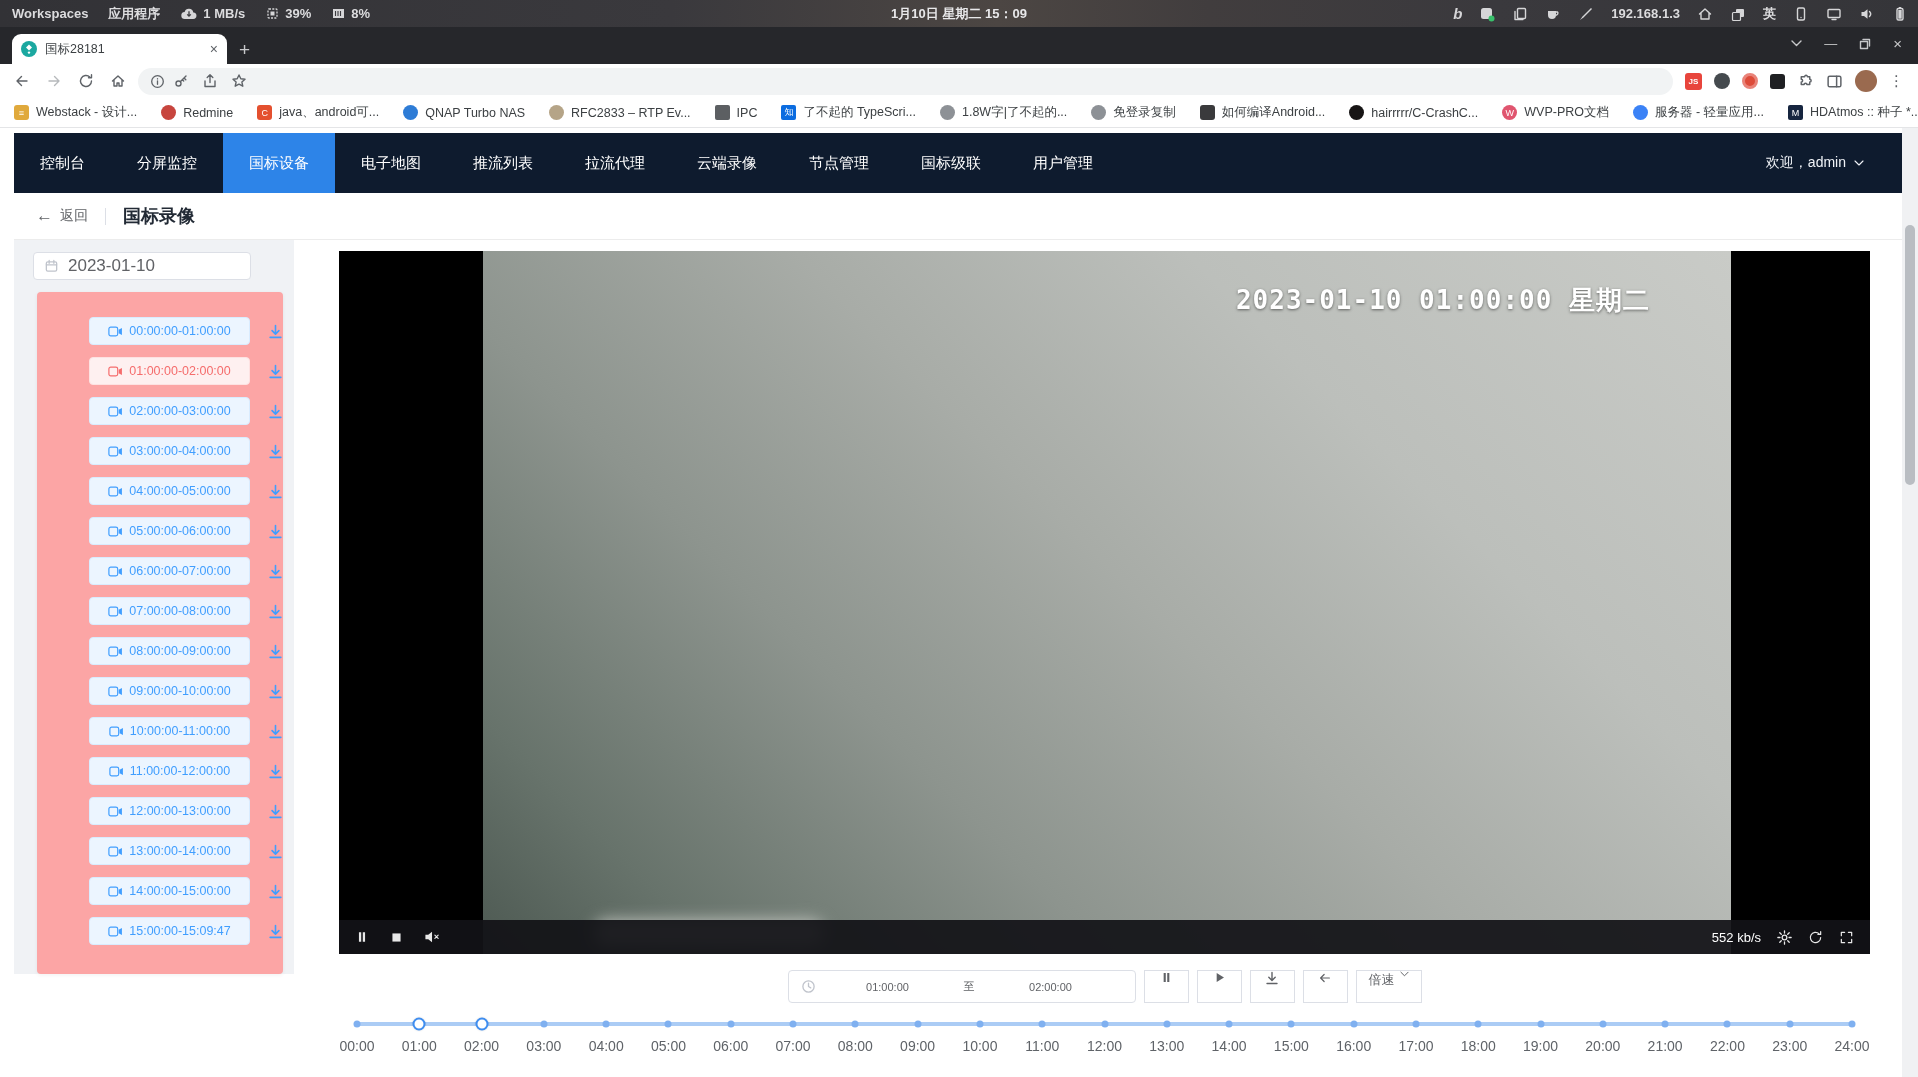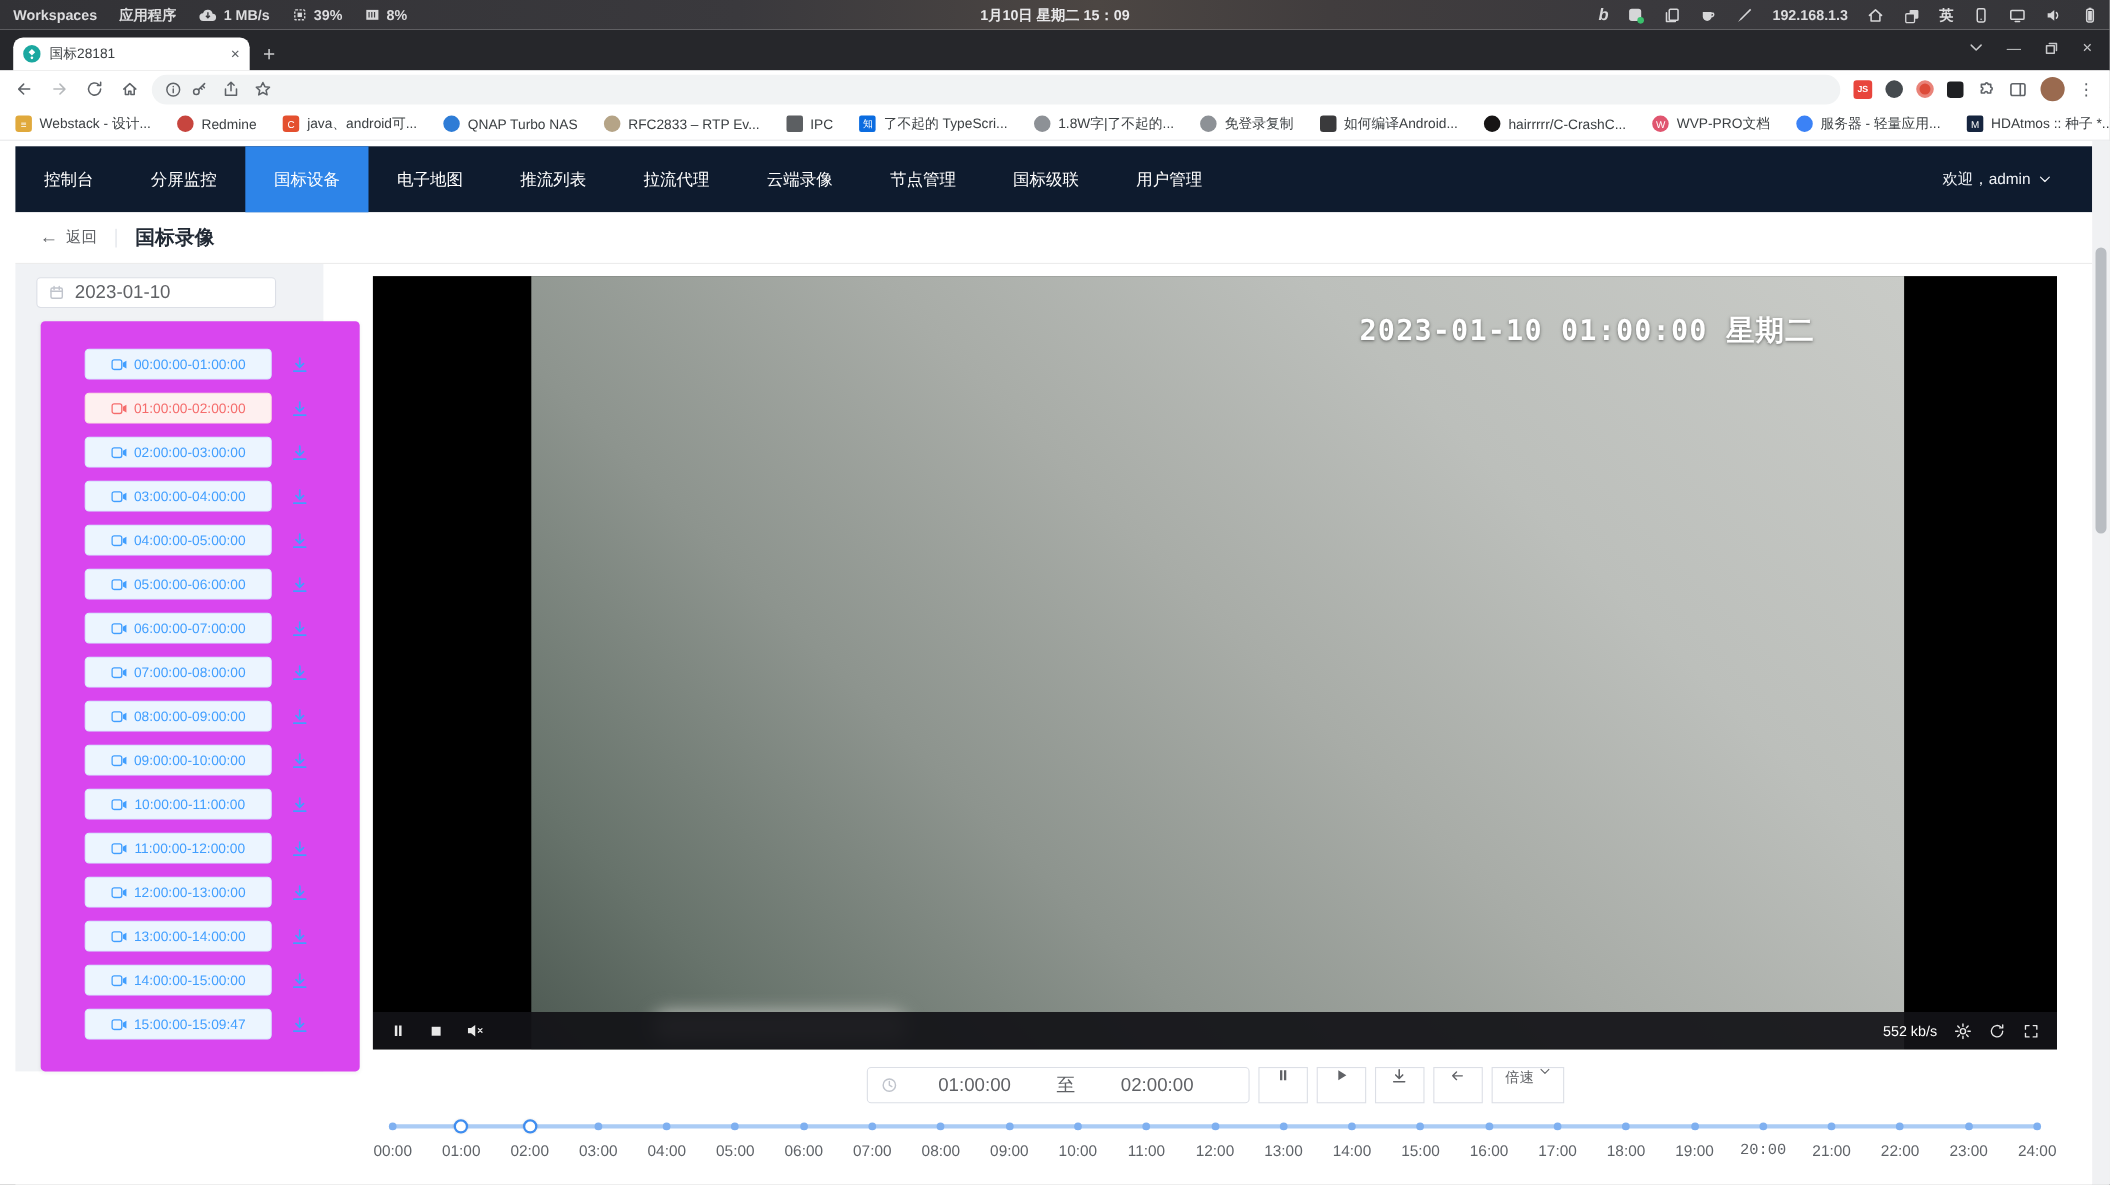--- a/index.html
+++ b/index.html
@@ -64,41 +64,41 @@
   .back-label { color:#606266; font-size:14px; margin-left:7px; }
   .sh-divider { width:1px; height:17px; background:#dcdfe6; margin:0 17px; }
   .sh-title { font-size:18px; font-weight:bold; color:#222a35;text-align:right; }
 
   .content { position:relative; height:837px; background:#fff; }
 
   
   .sidebar { position:absolute; left:0; top:0; width:280px; background:#f0f2f5; padding:12px 0 0 0; }
   .datebox { margin-left:19px; width:218px; height:28px; background:#fff; border:1px solid #dcdfe6; border-radius:4px; display:flex; align-items:center; gap:9px; padding:0 10px; color:#c0c4cc; }
   .datebox .date-val { color:#606266; font-size:17px; }
-  .card { margin:12px 0 0 23px; width:290px; background:#d946ef; border-radius:4px; box-shadow:0 1px 4px rgba(0,0,0,.06); padding:25px 0 17px 0; }
+  .card { margin:12px 0 0 23px; width:246px; background:#fca5a5; border-radius:4px; box-shadow:0 1px 4px rgba(0,0,0,.06); padding:25px 0 17px 12px; }
   .rec-row { display:flex; align-items:center; height:28px; margin:0 0 12px 40px; gap:18px; }
   .pill { width:170px; height:28px; border-radius:4px; border:1px solid #d9ecff; background:#ecf5ff; color:#409eff; display:flex; align-items:center; justify-content:center; gap:6px; font-size:12.5px; }
   .pill.red { background:#fef0f0; border-color:#fde2e2; color:#f56c6c; }
   .dl-btn { color:#409eff; display:flex; }
 
   
   .main { position:absolute; left:325px; top:11px; width:1531px; }
   .video { position:relative; height:703px; background:#000; overflow:hidden; }
   .vframe { position:absolute; left:144px; right:139px; top:0; bottom:0;
             background:linear-gradient(225deg,#c9cbc7 0%,#bcbfbb 28%,#a8aca7 48%,#8d948e 68%,#67736b 88%,#4d5952 100%); }
   .blur-blob { position:absolute; left:255px; bottom:8px; width:230px; height:26px; background:rgba(195,198,193,.95); filter:blur(8px); border-radius:13px; }
   .overlay-time { position:absolute; top:32px; right:220px; color:#fff; font-family:"DejaVu Sans Mono","DejaVu Sans",monospace; font-size:26px; font-weight:700; text-shadow:0 1px 3px rgba(0,0,0,.5); letter-spacing:1px; }
   .vbar { position:absolute; left:0; right:0; bottom:0; height:34px; background:rgba(18,18,23,.93); display:flex; align-items:center; padding:0 16px; color:#e8e8e8; }
   .vbar .lgrp { display:flex; align-items:center; gap:21px; }
   .vbar .rgrp { margin-left:auto; display:flex; align-items:center; gap:16px; }
   .bitrate { font-size:13px; color:#fff; }
 
   
   .toolbar { margin-top:16px; display:flex; justify-content:center; gap:8px; height:33px; }
-  .timebox { width:348px; border:1px solid #dcdfe6; border-radius:4px; background:#fff; display:flex; align-items:center; padding:0 12px; color:#5f6368; font-size:17px; }
+  .timebox { width:348px; border:1px solid #dcdfe6; border-radius:4px; background:#fff; display:flex; align-items:center; padding:0 12px; color:#5f6368; font-size:11px; }
   .timebox .t { flex:1; text-align:center; color:#606266; }
   .timebox .sep { color:#606266; padding:0 4px; }
   .tb-btn { min-width:45px; border:1px solid #dcdfe6; border-radius:0; background:#fff; color:#606266; display:flex; align-items:flex-start; justify-content:center; gap:5px; font-size:13px; padding:0 12px; }
 
   
   .timeline { margin-top:14px; padding:0 18px; }
   .track { position:relative; height:14px; }
   .track::before { content:""; position:absolute; left:0; right:0; top:5px; height:4px; background:#abccf5; border-radius:2px; }
   .tl-dot { position:absolute; top:7px; width:7px; height:7px; border-radius:50%; background:#7fb0f0; transform:translate(-50%,-50%); }
   .tl-handle { position:absolute; top:7px; width:13px; height:13px; border-radius:50%; background:#fff; border:2px solid #3e8df0; transform:translate(-50%,-50%); box-shadow:0 0 2px rgba(0,0,0,.15); }
@@ -800,21 +800,21 @@
             <span class="tl-label" style="left: 41.6667%;">10:00</span>
             <span class="tl-label" style="left: 45.8333%;">11:00</span>
             <span class="tl-label" style="left: 50%;">12:00</span>
             <span class="tl-label" style="left: 54.1667%;">13:00</span>
             <span class="tl-label" style="left: 58.3333%;">14:00</span>
             <span class="tl-label" style="left: 62.5%;">15:00</span>
             <span class="tl-label" style="left: 66.6667%;">16:00</span>
             <span class="tl-label" style="left: 70.8333%;">17:00</span>
             <span class="tl-label" style="left: 75%;">18:00</span>
             <span class="tl-label" style="left: 79.1667%;">19:00</span>
-            <span class="tl-label" style="left: 83.3333%; font-family: Liberation Mono, monospace;">20:00</span>
+            <span class="tl-label" style="left: 83.3333%;">20:00</span>
             <span class="tl-label" style="left: 87.5%;">21:00</span>
             <span class="tl-label" style="left: 91.6667%;">22:00</span>
             <span class="tl-label" style="left: 95.8333%;">23:00</span>
             <span class="tl-label" style="left: 100%;">24:00</span>
           </div>
       </div>
     </div>
 
   </div>
 </div>

